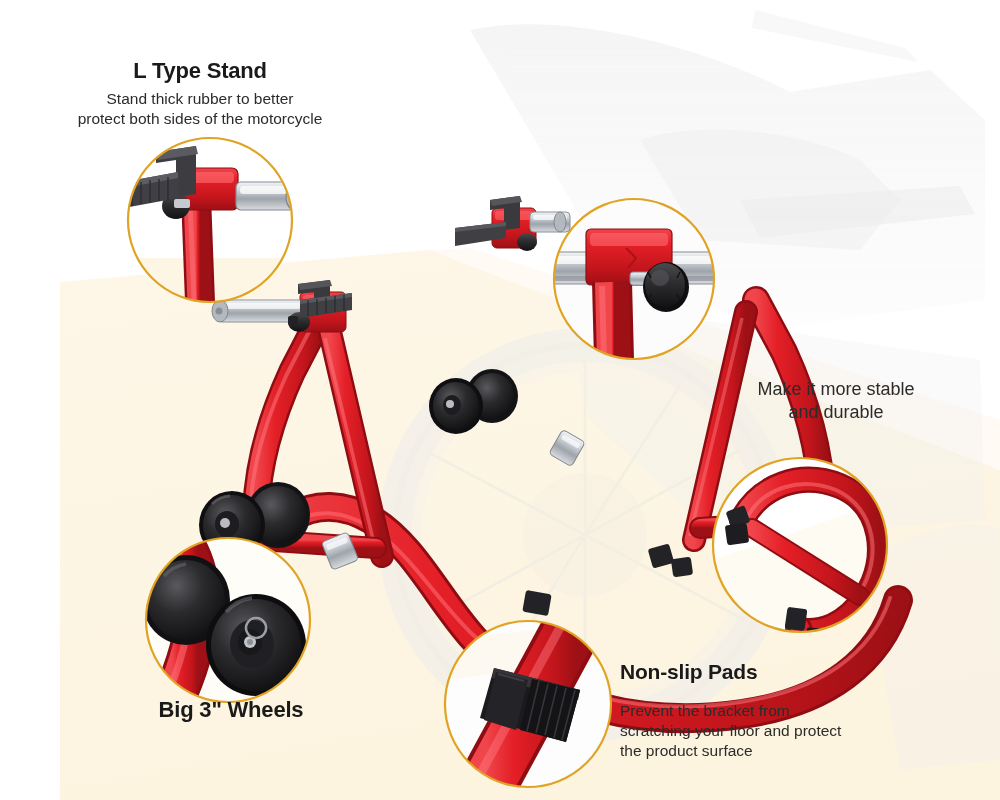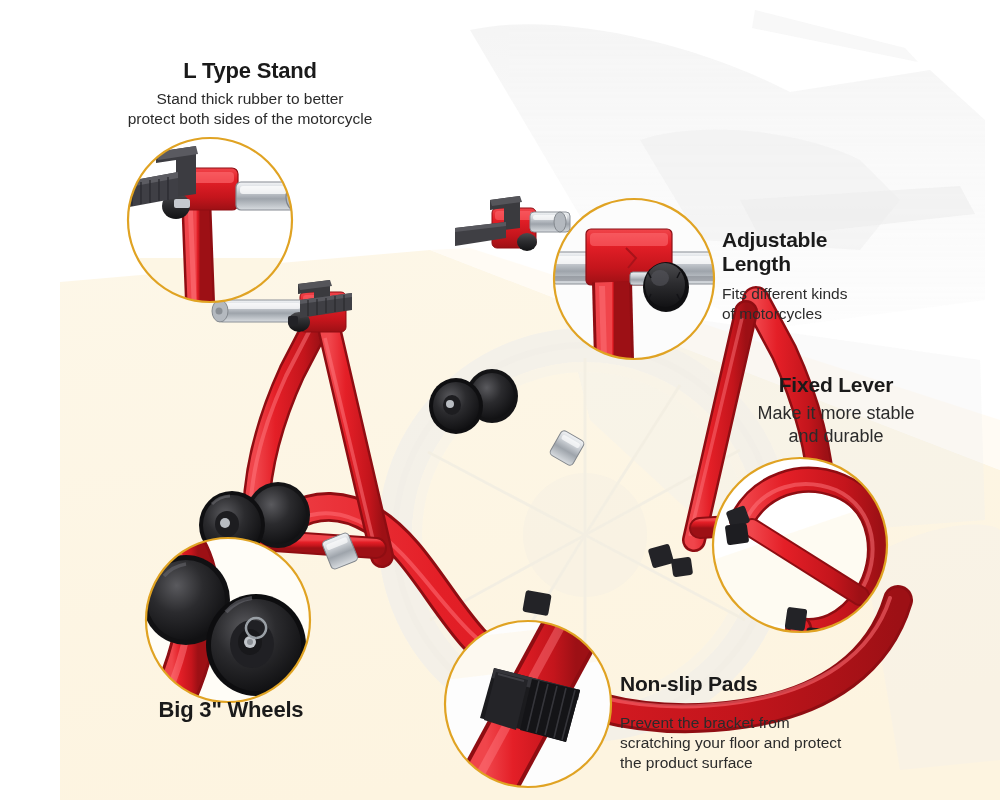--- a/index.html
+++ b/index.html
@@ -20,38 +20,38 @@
     white-space:nowrap;
     line-height:1.14;
   }
   .callout-desc{
     color:#2b2b2b;
     line-height:1.30;
     white-space:pre-line;
   }
 
   
-  #lbl-ltype{left:8px;top:58px;width:400px;text-align:center;padding-left:42px;}
+  #lbl-ltype{left:0px;top:58px;width:400px;text-align:center;}
   #lbl-ltype .callout-title{font-size:22px;}
   #lbl-ltype .callout-desc{font-size:15.5px;margin-top:6px;}
 
   #lbl-adjustable{left:722px;top:228px;width:270px;text-align:left;}
   #lbl-adjustable .callout-title{font-size:21px;white-space:pre-line;}
   #lbl-adjustable .callout-desc{font-size:15.5px;margin-top:8px;}
 
   #lbl-lever{left:686px;top:373px;width:300px;text-align:center;}
   #lbl-lever .callout-title{font-size:21px;}
   #lbl-lever .callout-desc{font-size:18px;margin-top:5px;}
 
   #lbl-wheels{left:56px;top:697px;width:350px;text-align:center;}
   #lbl-wheels .callout-title{font-size:22px;}
   #lbl-wheels .callout-desc{font-size:15.5px;margin-top:5px;}
 
   #lbl-pads{left:620px;top:660px;width:300px;text-align:left;}
-  #lbl-pads .callout-title{font-size:21px;margin-top:12px;}
+  #lbl-pads .callout-title{font-size:21px;}
   #lbl-pads .callout-desc{font-size:15.5px;margin-top:17px;}
 </style>
 </head>
 <body>
 
 <div id="stage">
 
   <svg id="artwork" viewBox="0 0 1000 800">
     <defs>
 
@@ -393,29 +393,22 @@
       <circle cx="528" cy="704" r="83" fill="none" stroke="#e0a323" stroke-width="2.2"></circle>
     </g>
   </svg>
 
   <div class="callout-label" id="lbl-ltype">
     <div class="callout-title">L Type Stand</div>
     <div class="callout-desc">Stand thick rubber to better
 protect both sides of the motorcycle</div>
   </div>
 
-  <div class="callout-label" id="lbl-adjustable">
-    <div class="callout-title">Adjustable
-Length</div>
-    <div class="callout-desc">Fits different kinds
-of motorcycles</div>
-  </div>
 
   <div class="callout-label" id="lbl-lever">
-    <div class="callout-title">Fixed Lever</div>
     <div class="callout-desc">Make it more stable
 and durable</div>
   </div>
 
   <div class="callout-label" id="lbl-wheels">
     <div class="callout-title">Big 3" Wheels</div>
   </div>
 
   <div class="callout-label" id="lbl-pads">
     <div class="callout-title">Non-slip Pads</div>

